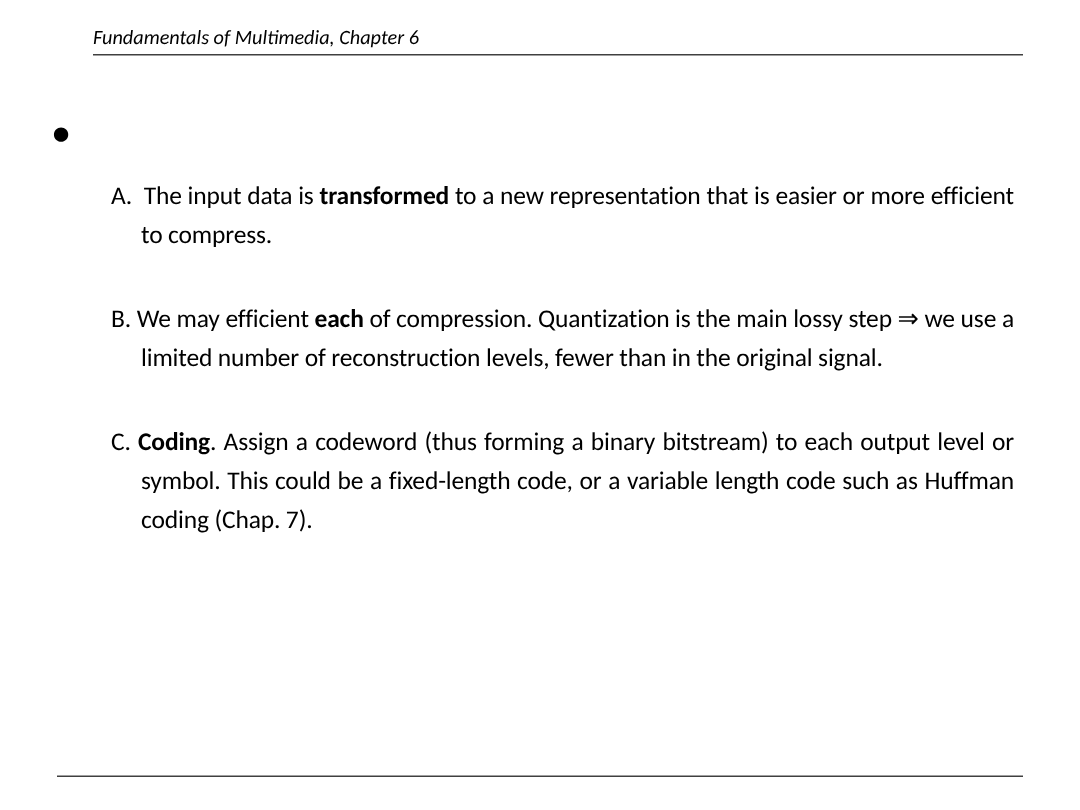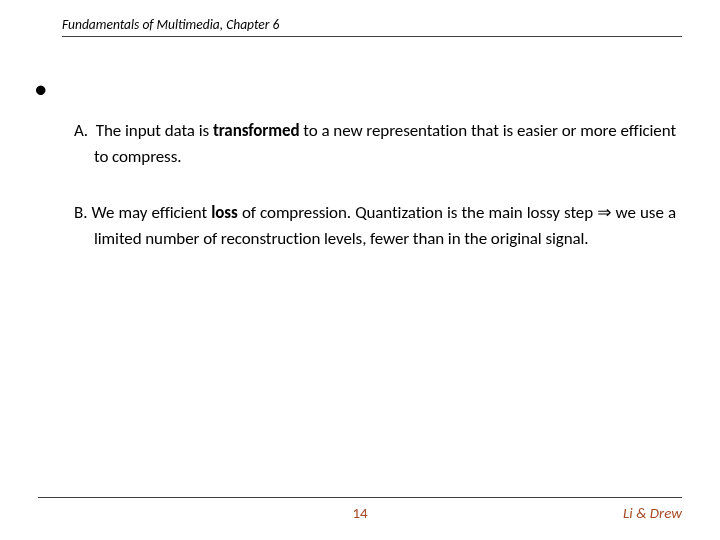--- a/index.html
+++ b/index.html
@@ -110,24 +110,23 @@
 <div class="content">
   <div class="main-bullet">
     <span class="bullet-dot">•</span>
   </div>
 
   <div class="sub-item">
     <div class="indent-wrap"><span>A.</span>&nbsp;&nbsp;<span>The input data is </span><span class="bold">transformed</span><span> to a new representation that is easier or more efficient to compress.</span></div>
   </div>
 
   <div class="sub-item">
-    <div class="indent-wrap"><span>B.</span><span> We may efficient </span><span class="bold">loss</span><span> of compression. </span><span class="italic">Quantization</span><span> is the main lossy step ⇒ we use a limited number of reconstruction levels, fewer than in the original signal.</span></div>
+    <div class="indent-wrap"><span>B.</span><span> We may efficient </span><span class="bold">each</span><span> of compression. </span><span class="italic">Quantization</span><span> is the main lossy step ⇒ we use a limited number of reconstruction levels, fewer than in the original signal.</span></div>
   </div>
 
+  <div class="sub-item last">
+    <div class="indent-wrap"><span>C.</span>&nbsp;<span class="bold">Coding</span><span>. Assign a codeword (thus forming a binary bitstream) to each output level or symbol. This could be a fixed-length code, or a variable length code such as Huffman coding (Chap. 7).</span></div>
+  </div>
 </div>
 
 <div class="footer">
   <hr class="footer-rule">
-  <div class="footer-row">
-    <span class="page-num">14</span>
-    <span class="authors">Li &amp; Drew</span>
-  </div>
 </div>
 
 </body></html>

